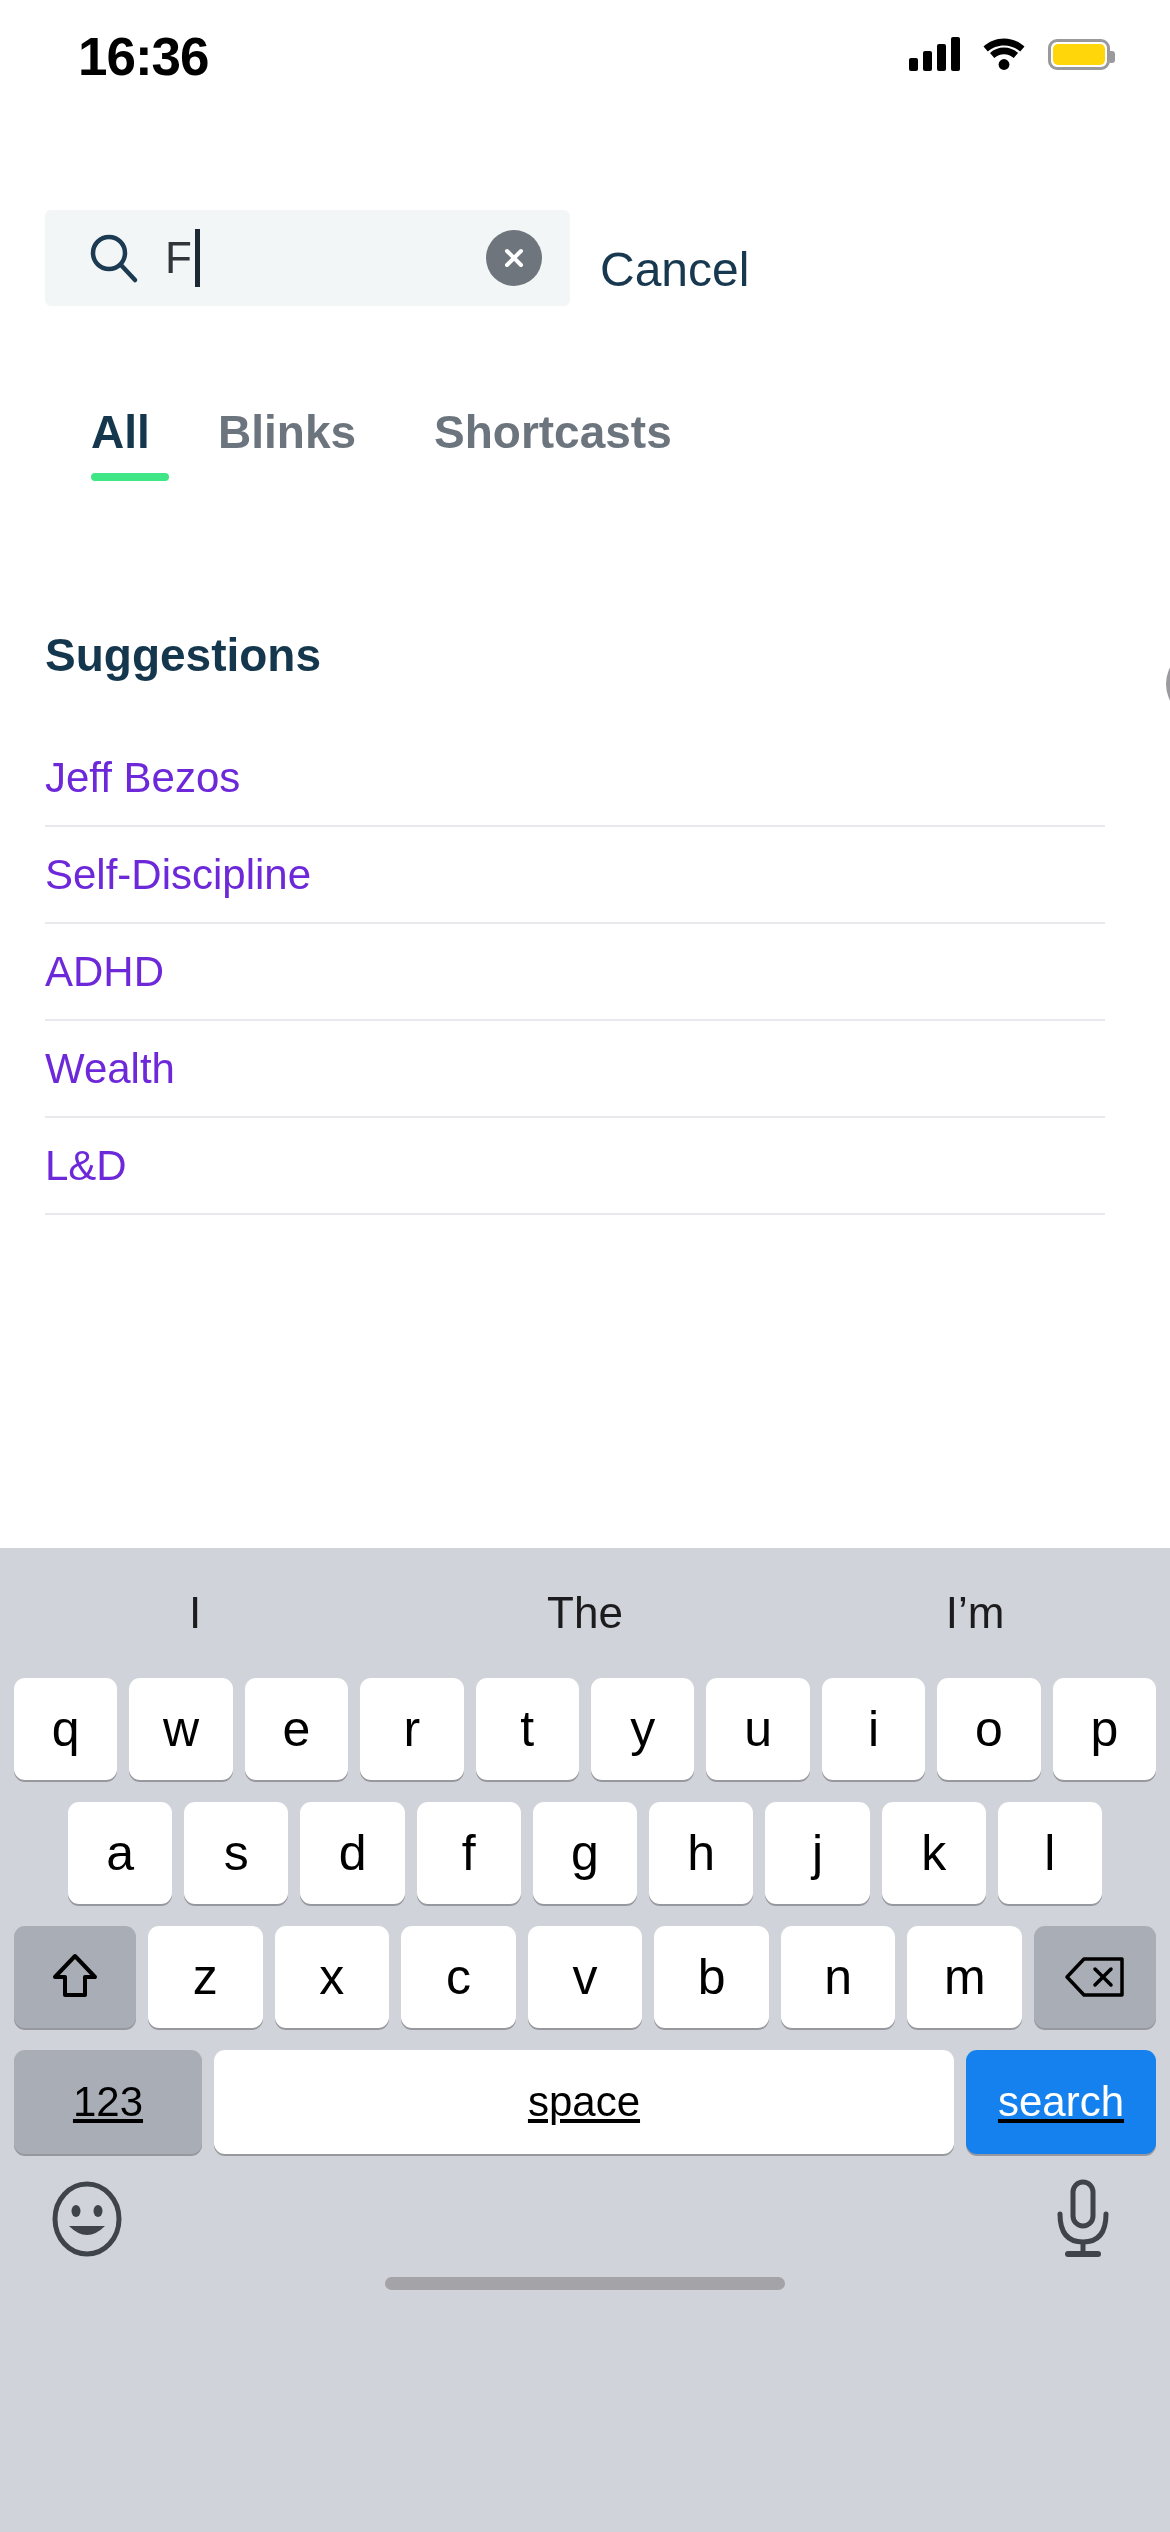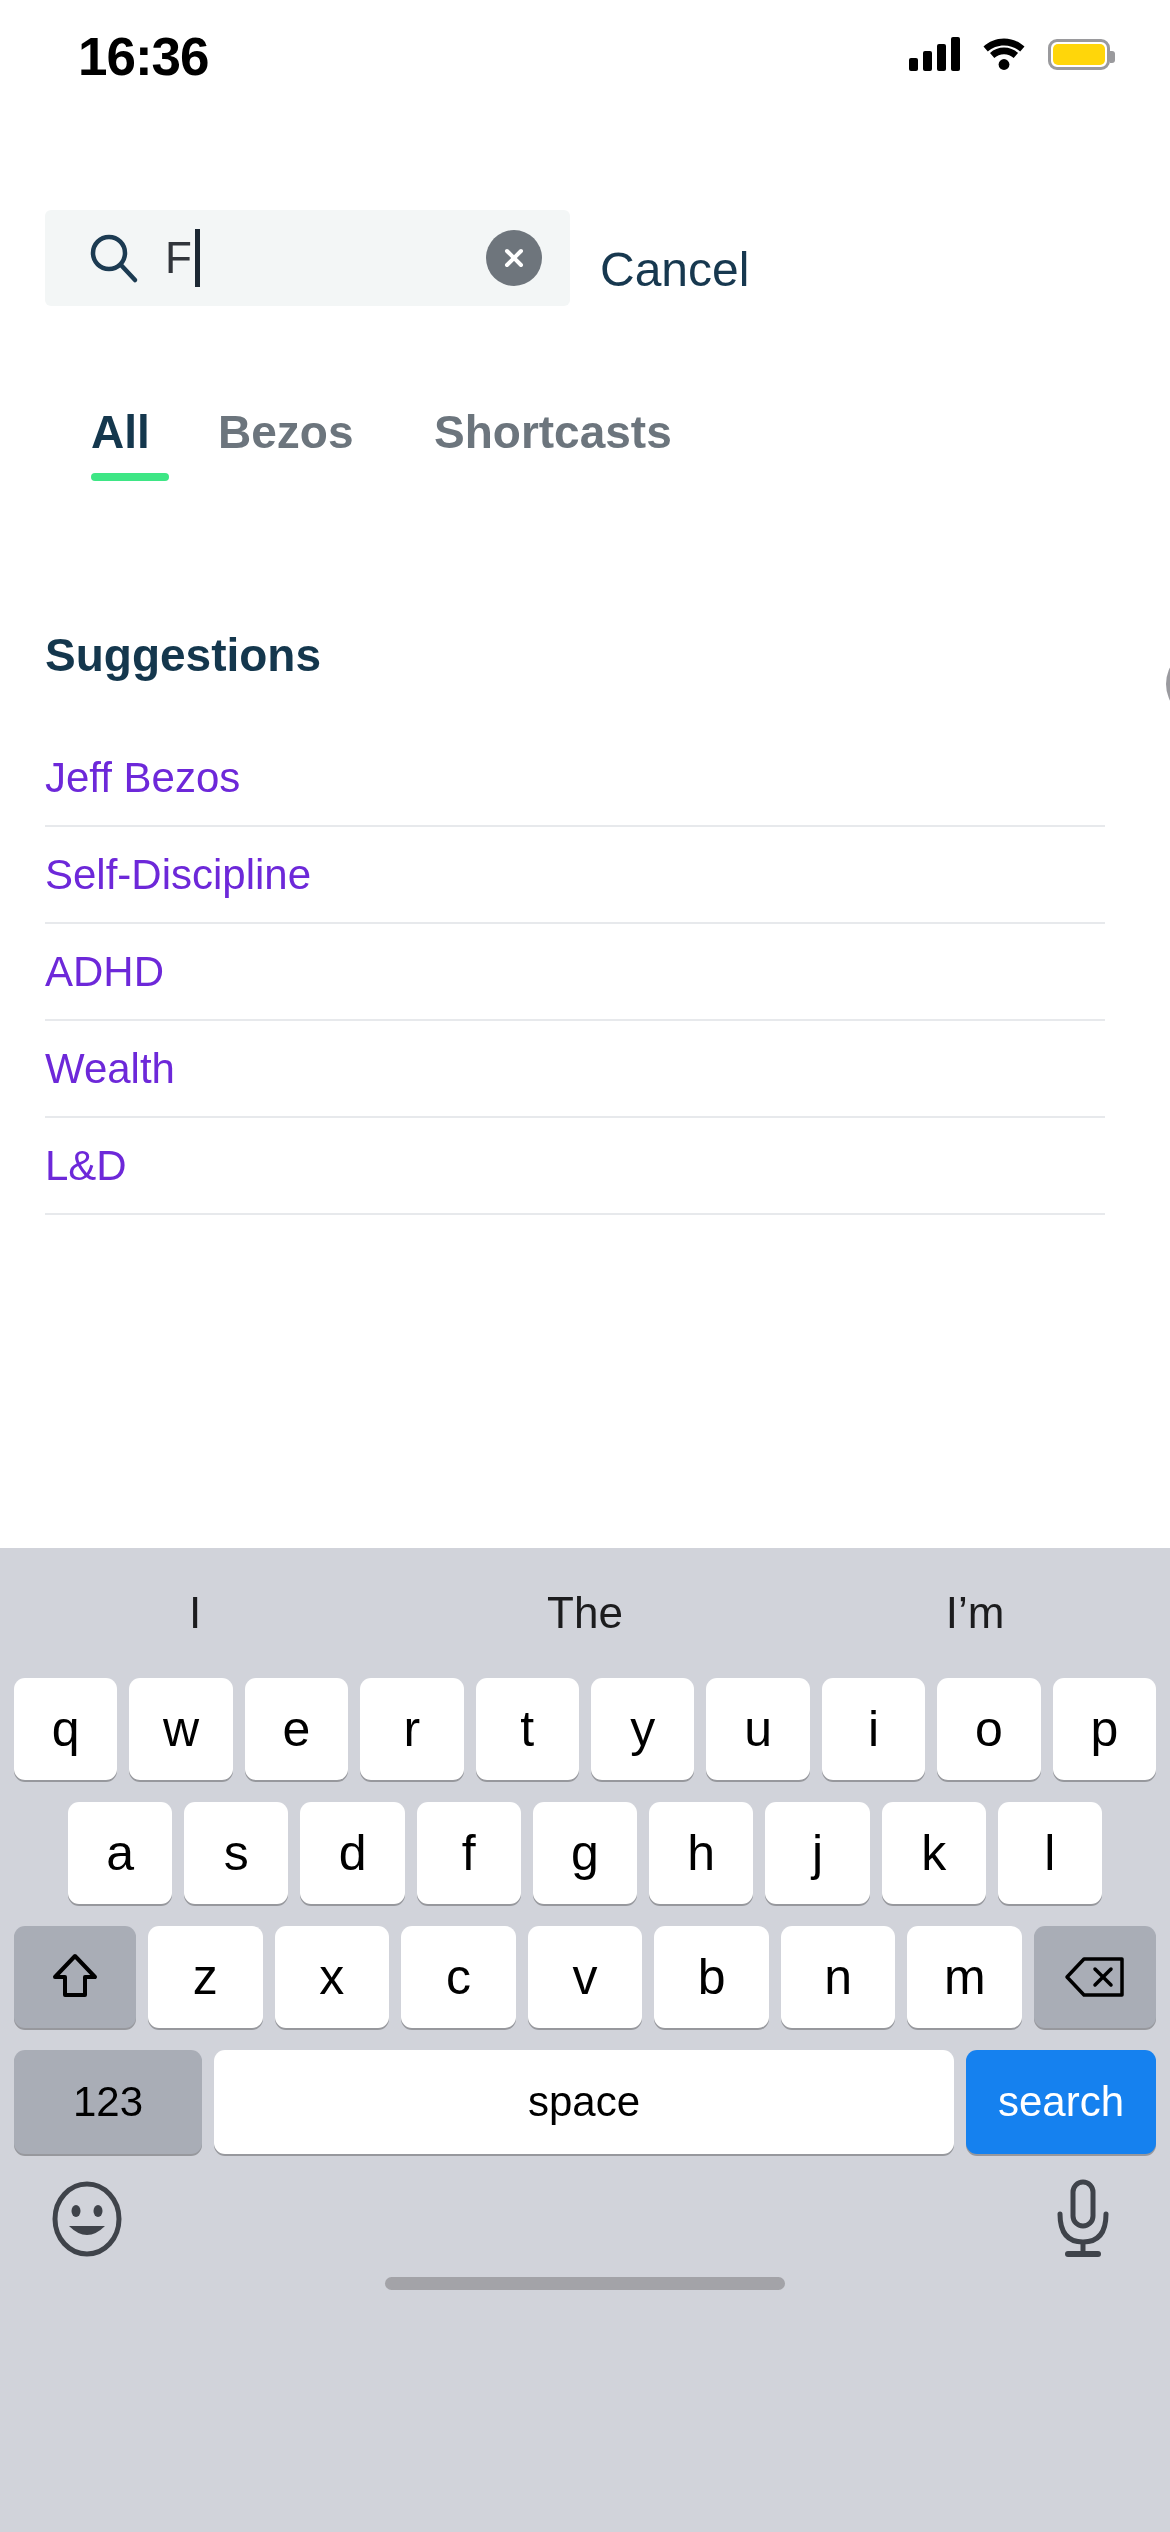--- a/index.html
+++ b/index.html
@@ -126,21 +126,21 @@
     flex:1; text-align:center; font-size:44px; color:#1c1c1e;
     position:relative; cursor:pointer;
   }
   .krow {
     display:flex; justify-content:center;
     width:1170px; margin-bottom:22px;
   }
   #krow1 { padding:0 8px; }
   #krow2 { padding:0 62px; }
   #krow3 { padding:0 8px; }
-  #krow4 { padding:0 8px; margin-bottom:0; }
+  #krow4 { padding:0 8px; margin-bottom:0;text-decoration:underline; }
   .key {
     height:102px; background:#ffffff; border-radius:11px;
     box-shadow:0 2px 0 rgba(0,0,0,0.28);
     display:flex; align-items:center; justify-content:center;
     font-size:50px; color:#000; cursor:pointer;
     margin:0 6px; flex:1;
   }
   .key.grey { background:#a9adb6; box-shadow:0 2px 0 rgba(0,0,0,0.28); }
   .key.space { flex:1; font-size:42px; }
   .key.action {
@@ -206,21 +206,21 @@
           <line x1="22" y1="8" x2="8" y2="22" stroke="#fff" stroke-width="4" stroke-linecap="round"></line>
         </svg>
       </div>
     </div>
     <div id="cancel-button">Cancel</div>
   </div>
 
   <div id="tabs">
     <div class="tab active" style="left:45px;">All</div>
     <div class="tab-underline" style="left:45px; top:68px; width:78px;"></div>
-    <div class="tab" style="left:172px;">Bezos</div>
+    <div class="tab" style="left:172px;">Blinks</div>
     <div class="tab" style="left:388px;">Shortcasts</div>
     <div id="tab-scroll-dot"></div>
   </div>
 
   <div id="suggestions-heading">Suggestions</div>
   <div id="suggestions-list">
     <div class="suggestion-item">Jeff Bezos</div>
     <div class="suggestion-item">Self-Discipline</div>
     <div class="suggestion-item">ADHD</div>
     <div class="suggestion-item">Wealth</div>

